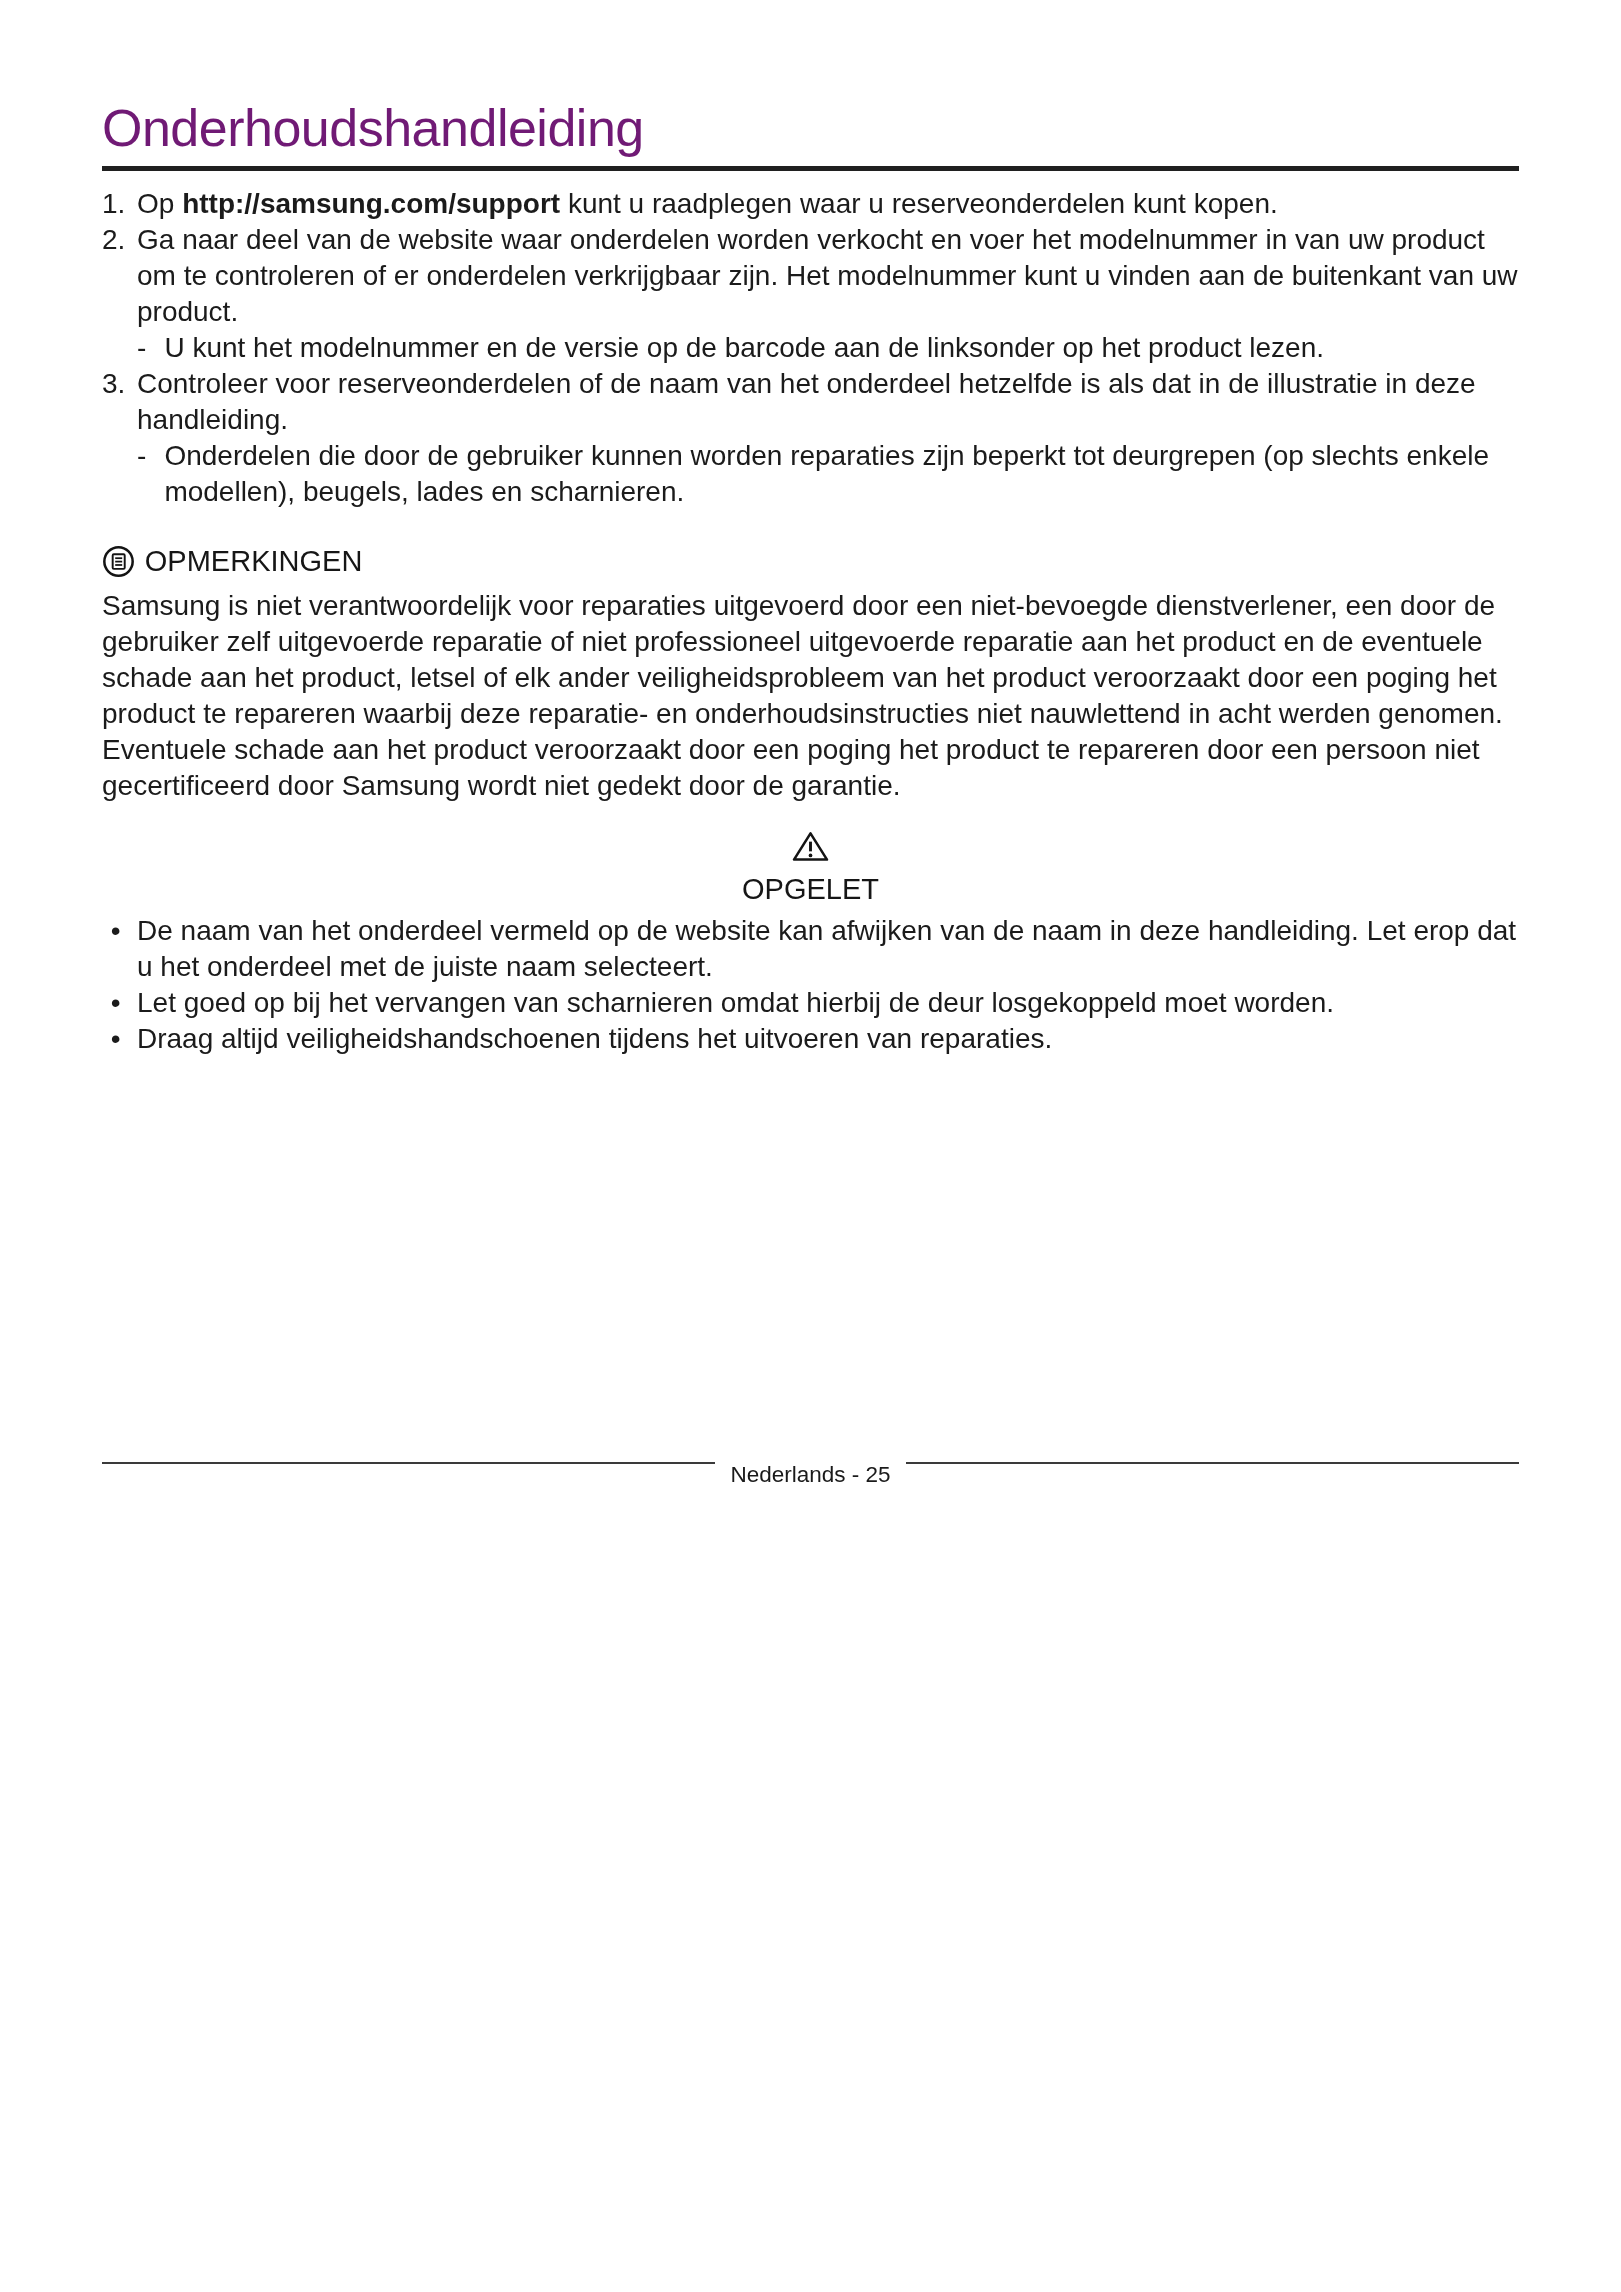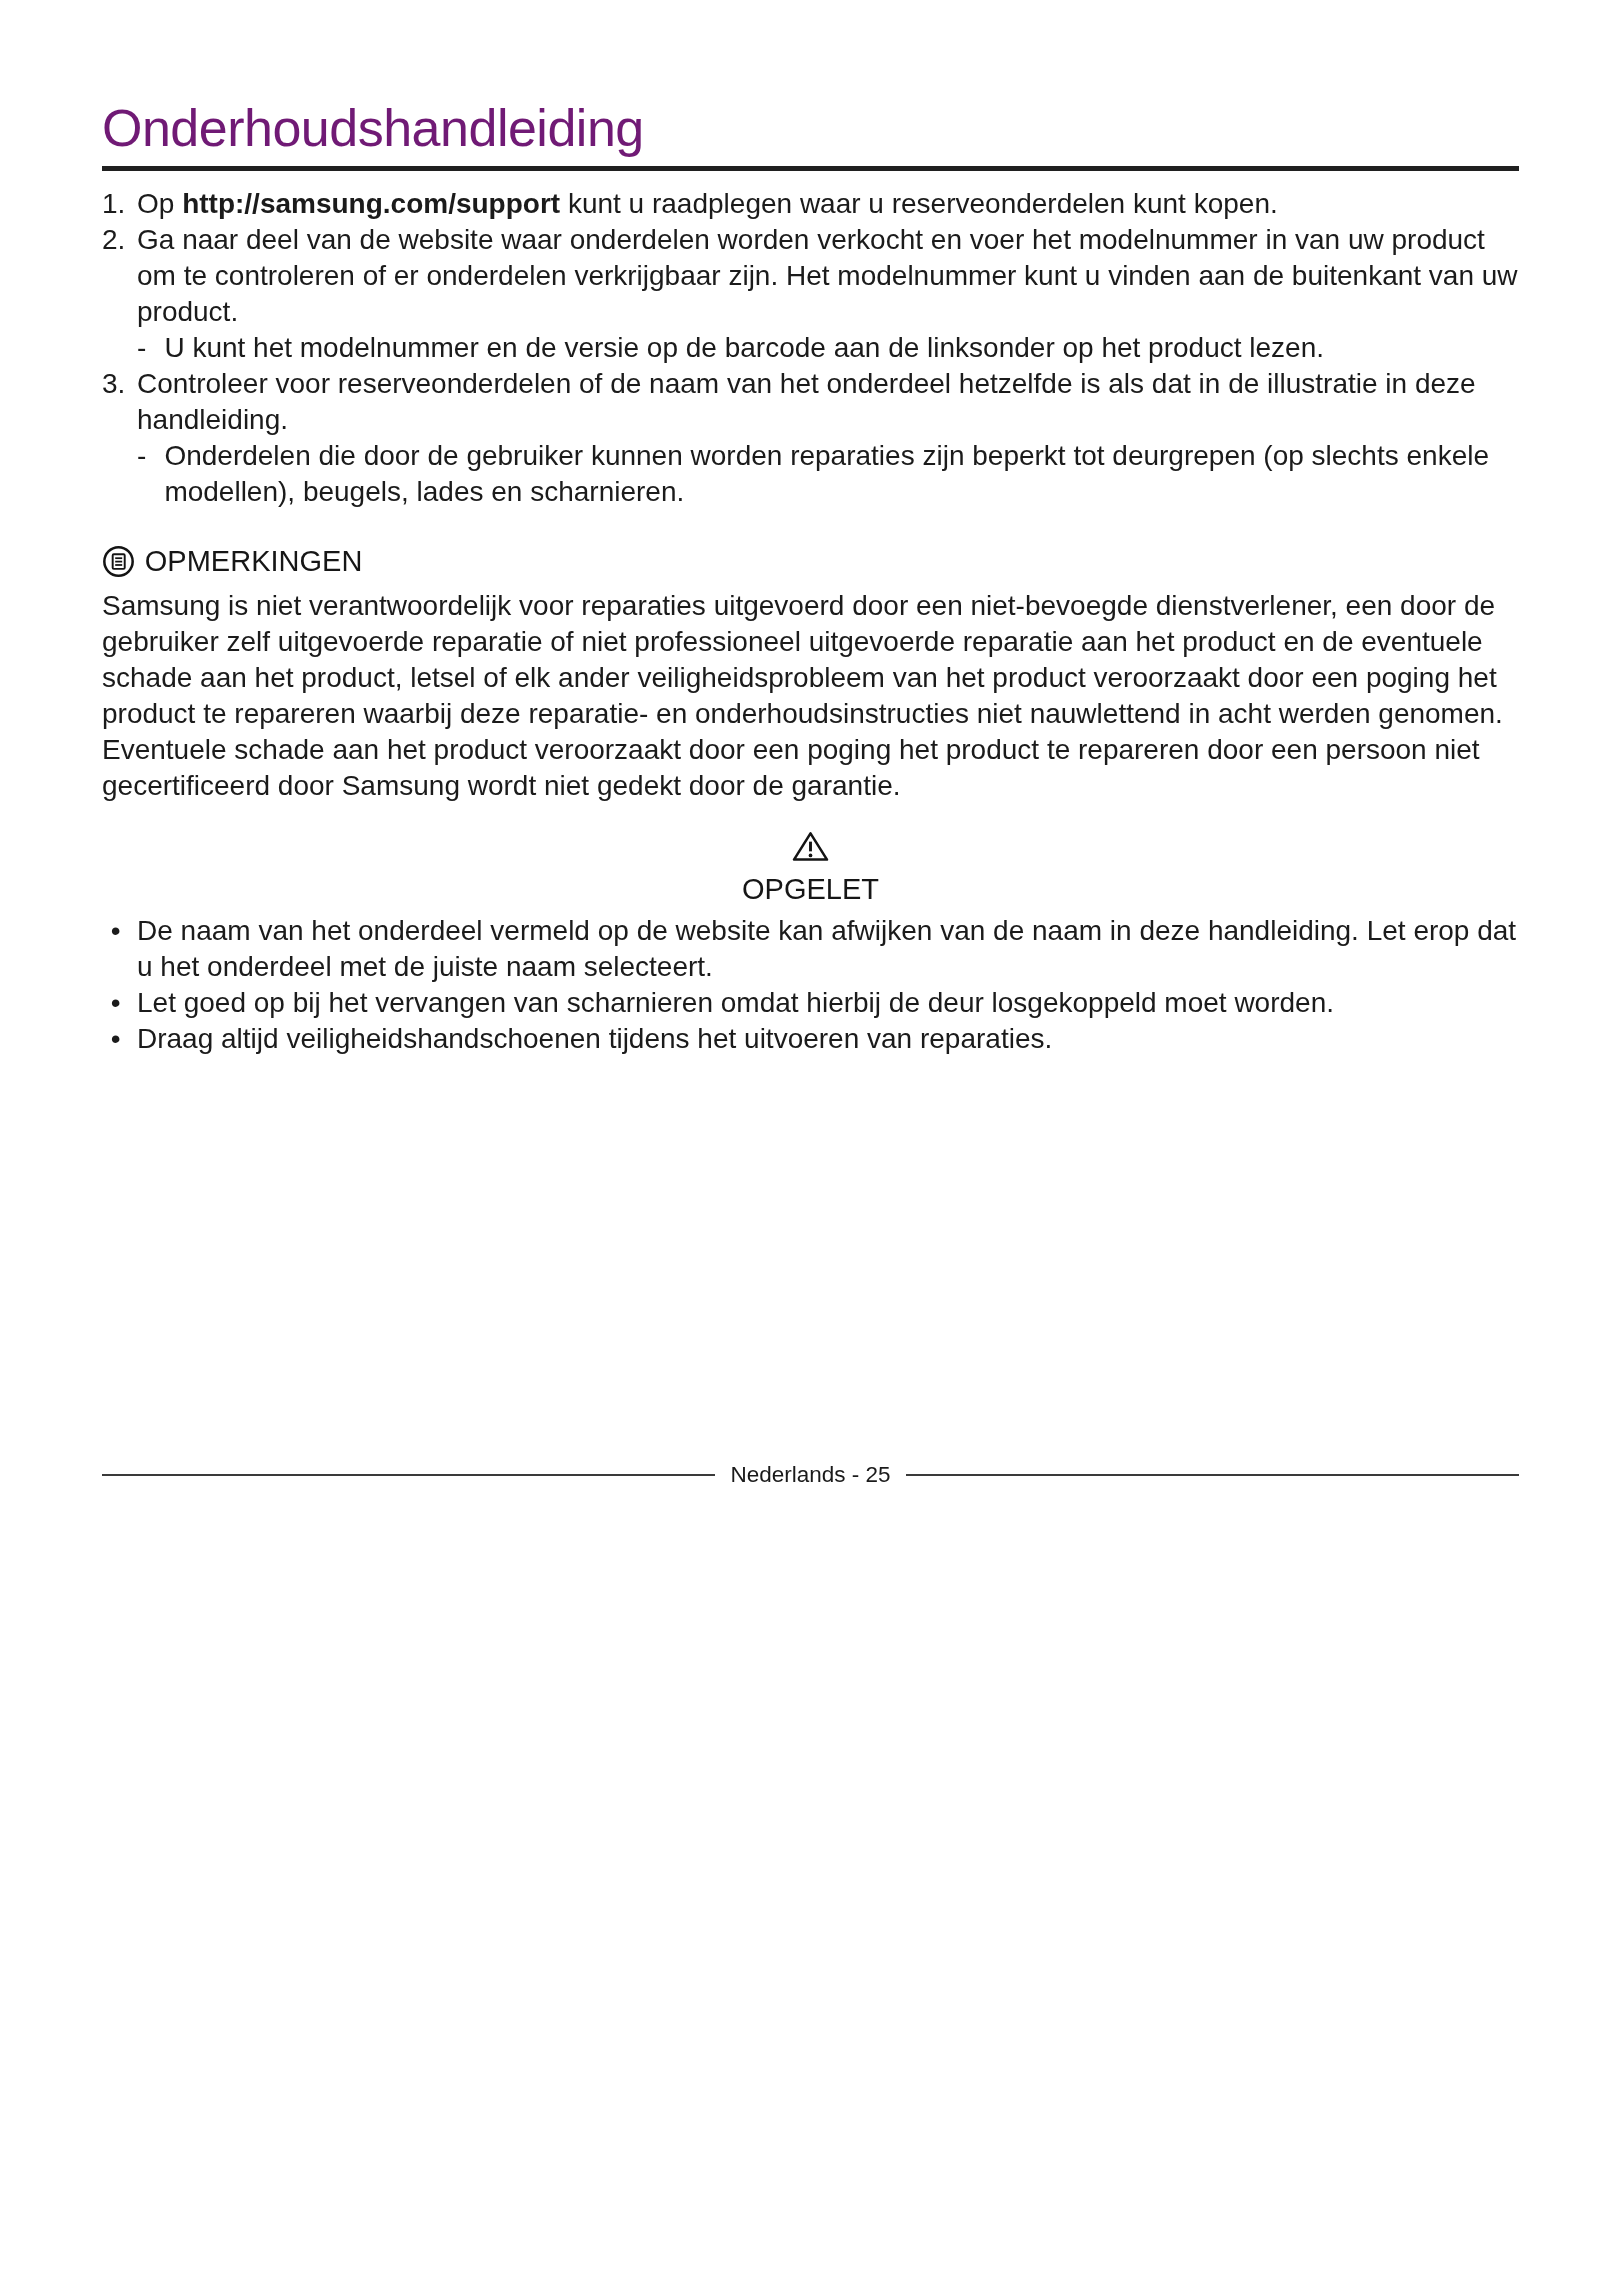--- a/index.html
+++ b/index.html
@@ -39,21 +39,21 @@
 
   .body-par { margin-top:9.8px; font-size:28px; line-height:36px; }
 
   .bullets { list-style:none; margin-top:7.8px; font-size:28px; line-height:36px; }
   .bullet { display:flex; }
   .bmark { flex:0 0 35px; padding-left:8.8px; }
   .btext { flex:1; }
 
   .footer {
     position:absolute; left:102px; right:102px; top:1462px;
-    display:flex; align-items:center; gap:15.7px;
+    display:flex; gap:15.7px;
   }
   .fline { flex:1; height:2px; background:#3a3a3a; }
   .ftext { font-size:22.5px; color:#1a1a1a; white-space:nowrap; }
 
   b { font-weight:700; }
 </style>
 </head>
 <body>
 
 <div class="page">

